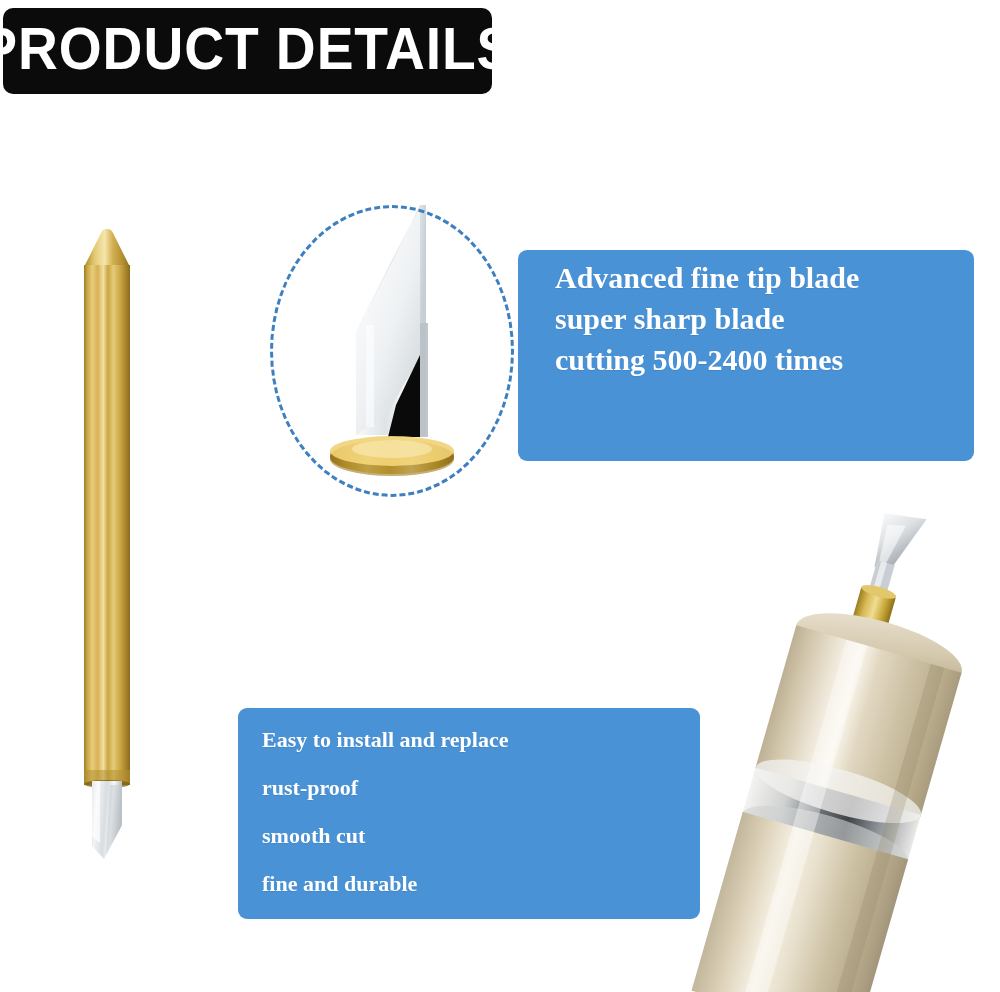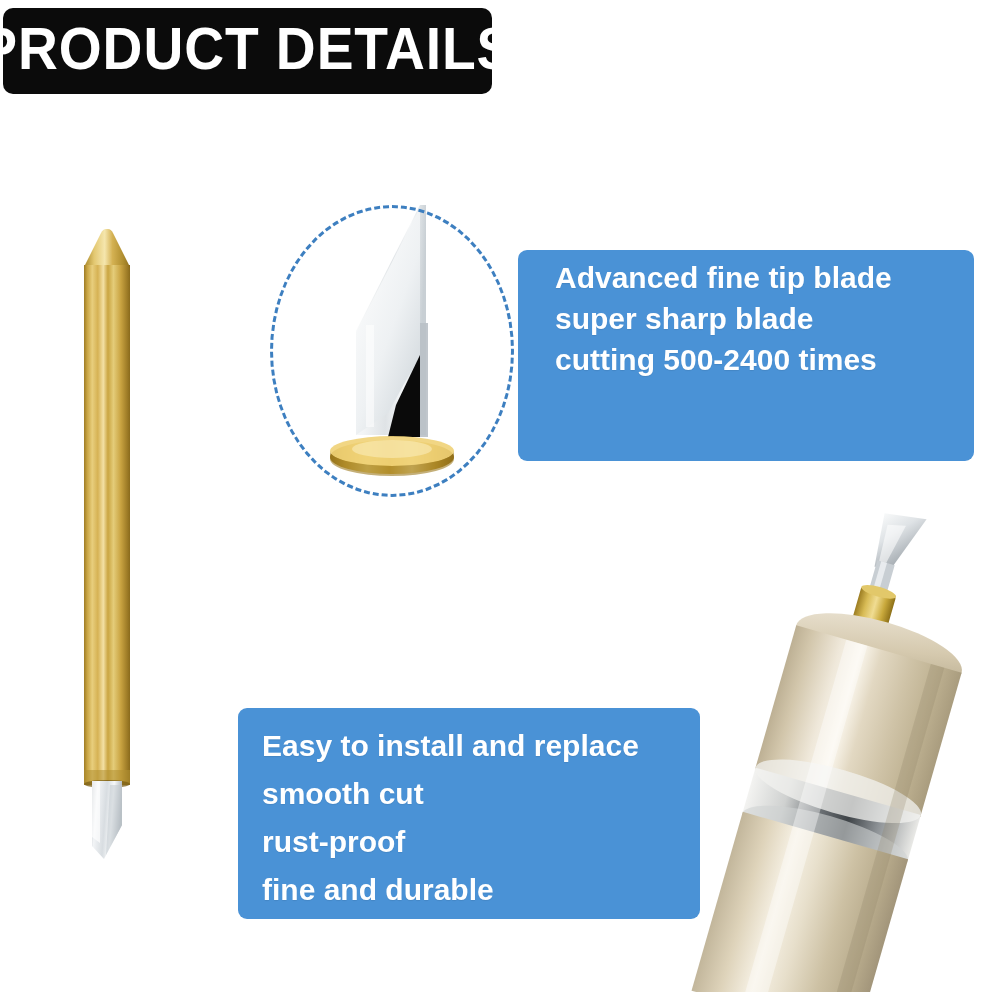--- a/index.html
+++ b/index.html
@@ -42,39 +42,39 @@
     padding-bottom: 4px;
   }
 
   
   .callout {
     position: absolute;
     background: #4a92d6;
     border-radius: 9px;
     box-sizing: border-box;
     color: #ffffff;
-    font-family: Liberation Sans, sans-serif;
+    font-family: Liberation Serif, serif;
     font-weight: 700;
   }
   .callout.top {
     left: 518px;
     top: 250px;
     width: 456px;
     height: 211px;
     padding: 7px 0 0 37px;
     font-size: 30px;
     line-height: 41px;
   }
   .callout.bottom {
     left: 238px;
     top: 708px;
     width: 462px;
     height: 211px;
-    padding: 14px 0 0 24px;
-    font-size: 30px;
+    padding: 8px 0 0 24px;
+    font-size: 22px;
     line-height: 48px;
   }
   .callout .line {
     white-space: nowrap;
     text-shadow: 0 1px 1px rgba(0,0,0,0.08);
   }
 
   
   .left-blade {
     position: absolute;
@@ -218,22 +218,22 @@
   </div>
 
   <div class="callout top">
     <div class="line">Advanced fine tip blade</div>
     <div class="line">super sharp blade</div>
     <div class="line">cutting 500-2400 times</div>
   </div>
 
   <div class="callout bottom">
     <div class="line">Easy to install and replace</div>
+    <div class="line">rust-proof</div>
     <div class="line">smooth cut</div>
-    <div class="line">rust-proof</div>
     <div class="line">fine and durable</div>
   </div>
 
   <div class="tool-photo">
     <svg width="320" height="490" viewBox="0 0 320 490" xmlns="http://www.w3.org/2000/svg">
       <defs>
         <linearGradient id="housing" x1="0" y1="0" x2="1" y2="0">
           <stop offset="0" stop-color="#bdb094"></stop>
           <stop offset="0.10" stop-color="#d2c6ab"></stop>
           <stop offset="0.28" stop-color="#efe8da"></stop>

